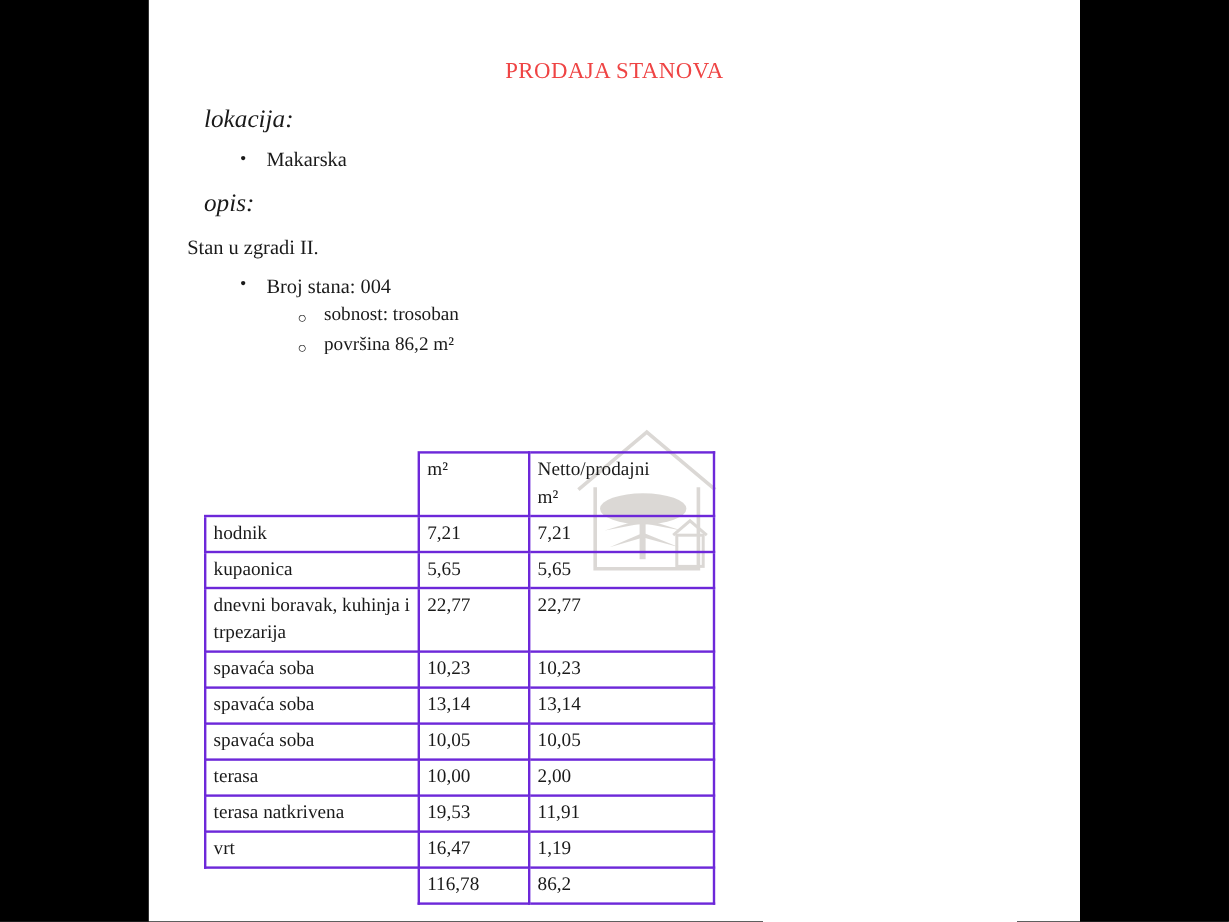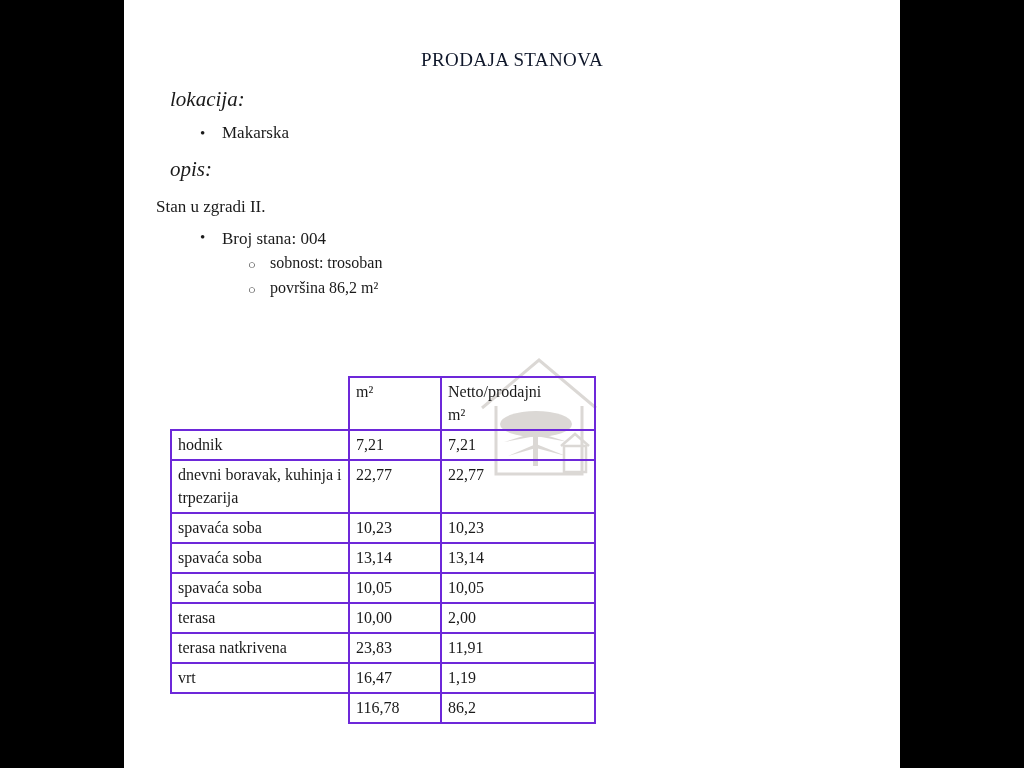--- a/index.html
+++ b/index.html
@@ -30,21 +30,21 @@
     height: 100%;
     font-family: "Liberation Serif", serif;
     color: #1a1a1a;
   }
   .title {
     text-align: center;
     font-size: 19px;
     letter-spacing: 0.4px;
     line-height: 27px;
     margin-top: 46px;
-    color: #0f172a;
+    color: #ef4444;
   }
   .title div { white-space: nowrap; }
 
   .label-italic {
     font-style: italic;
     font-size: 21px;
     margin-left: 46px;
     margin-top: 14px;
   }
   .bullet-l1 {
@@ -213,20 +213,25 @@
                 <span>m²</span>
               </td>
             </tr>
 
             <tr>
               <td>hodnik</td>
               <td>7,21</td>
               <td>7,21</td>
             </tr>
             <tr>
+              <td>kupaonica</td>
+              <td>5,65</td>
+              <td>5,65</td>
+            </tr>
+            <tr>
               <td>dnevni boravak, kuhinja i trpezarija</td>
               <td>22,77</td>
               <td>22,77</td>
             </tr>
             <tr>
               <td>spavaća soba</td>
               <td>10,23</td>
               <td>10,23</td>
             </tr>
             <tr>
@@ -239,21 +244,21 @@
               <td>10,05</td>
               <td>10,05</td>
             </tr>
             <tr>
               <td>terasa</td>
               <td>10,00</td>
               <td>2,00</td>
             </tr>
             <tr>
               <td>terasa natkrivena</td>
-              <td>23,83</td>
+              <td>19,53</td>
               <td>11,91</td>
             </tr>
             <tr>
               <td>vrt</td>
               <td>16,47</td>
               <td>1,19</td>
             </tr>
 
             <tr>
               <td class="blank-cell"></td>

